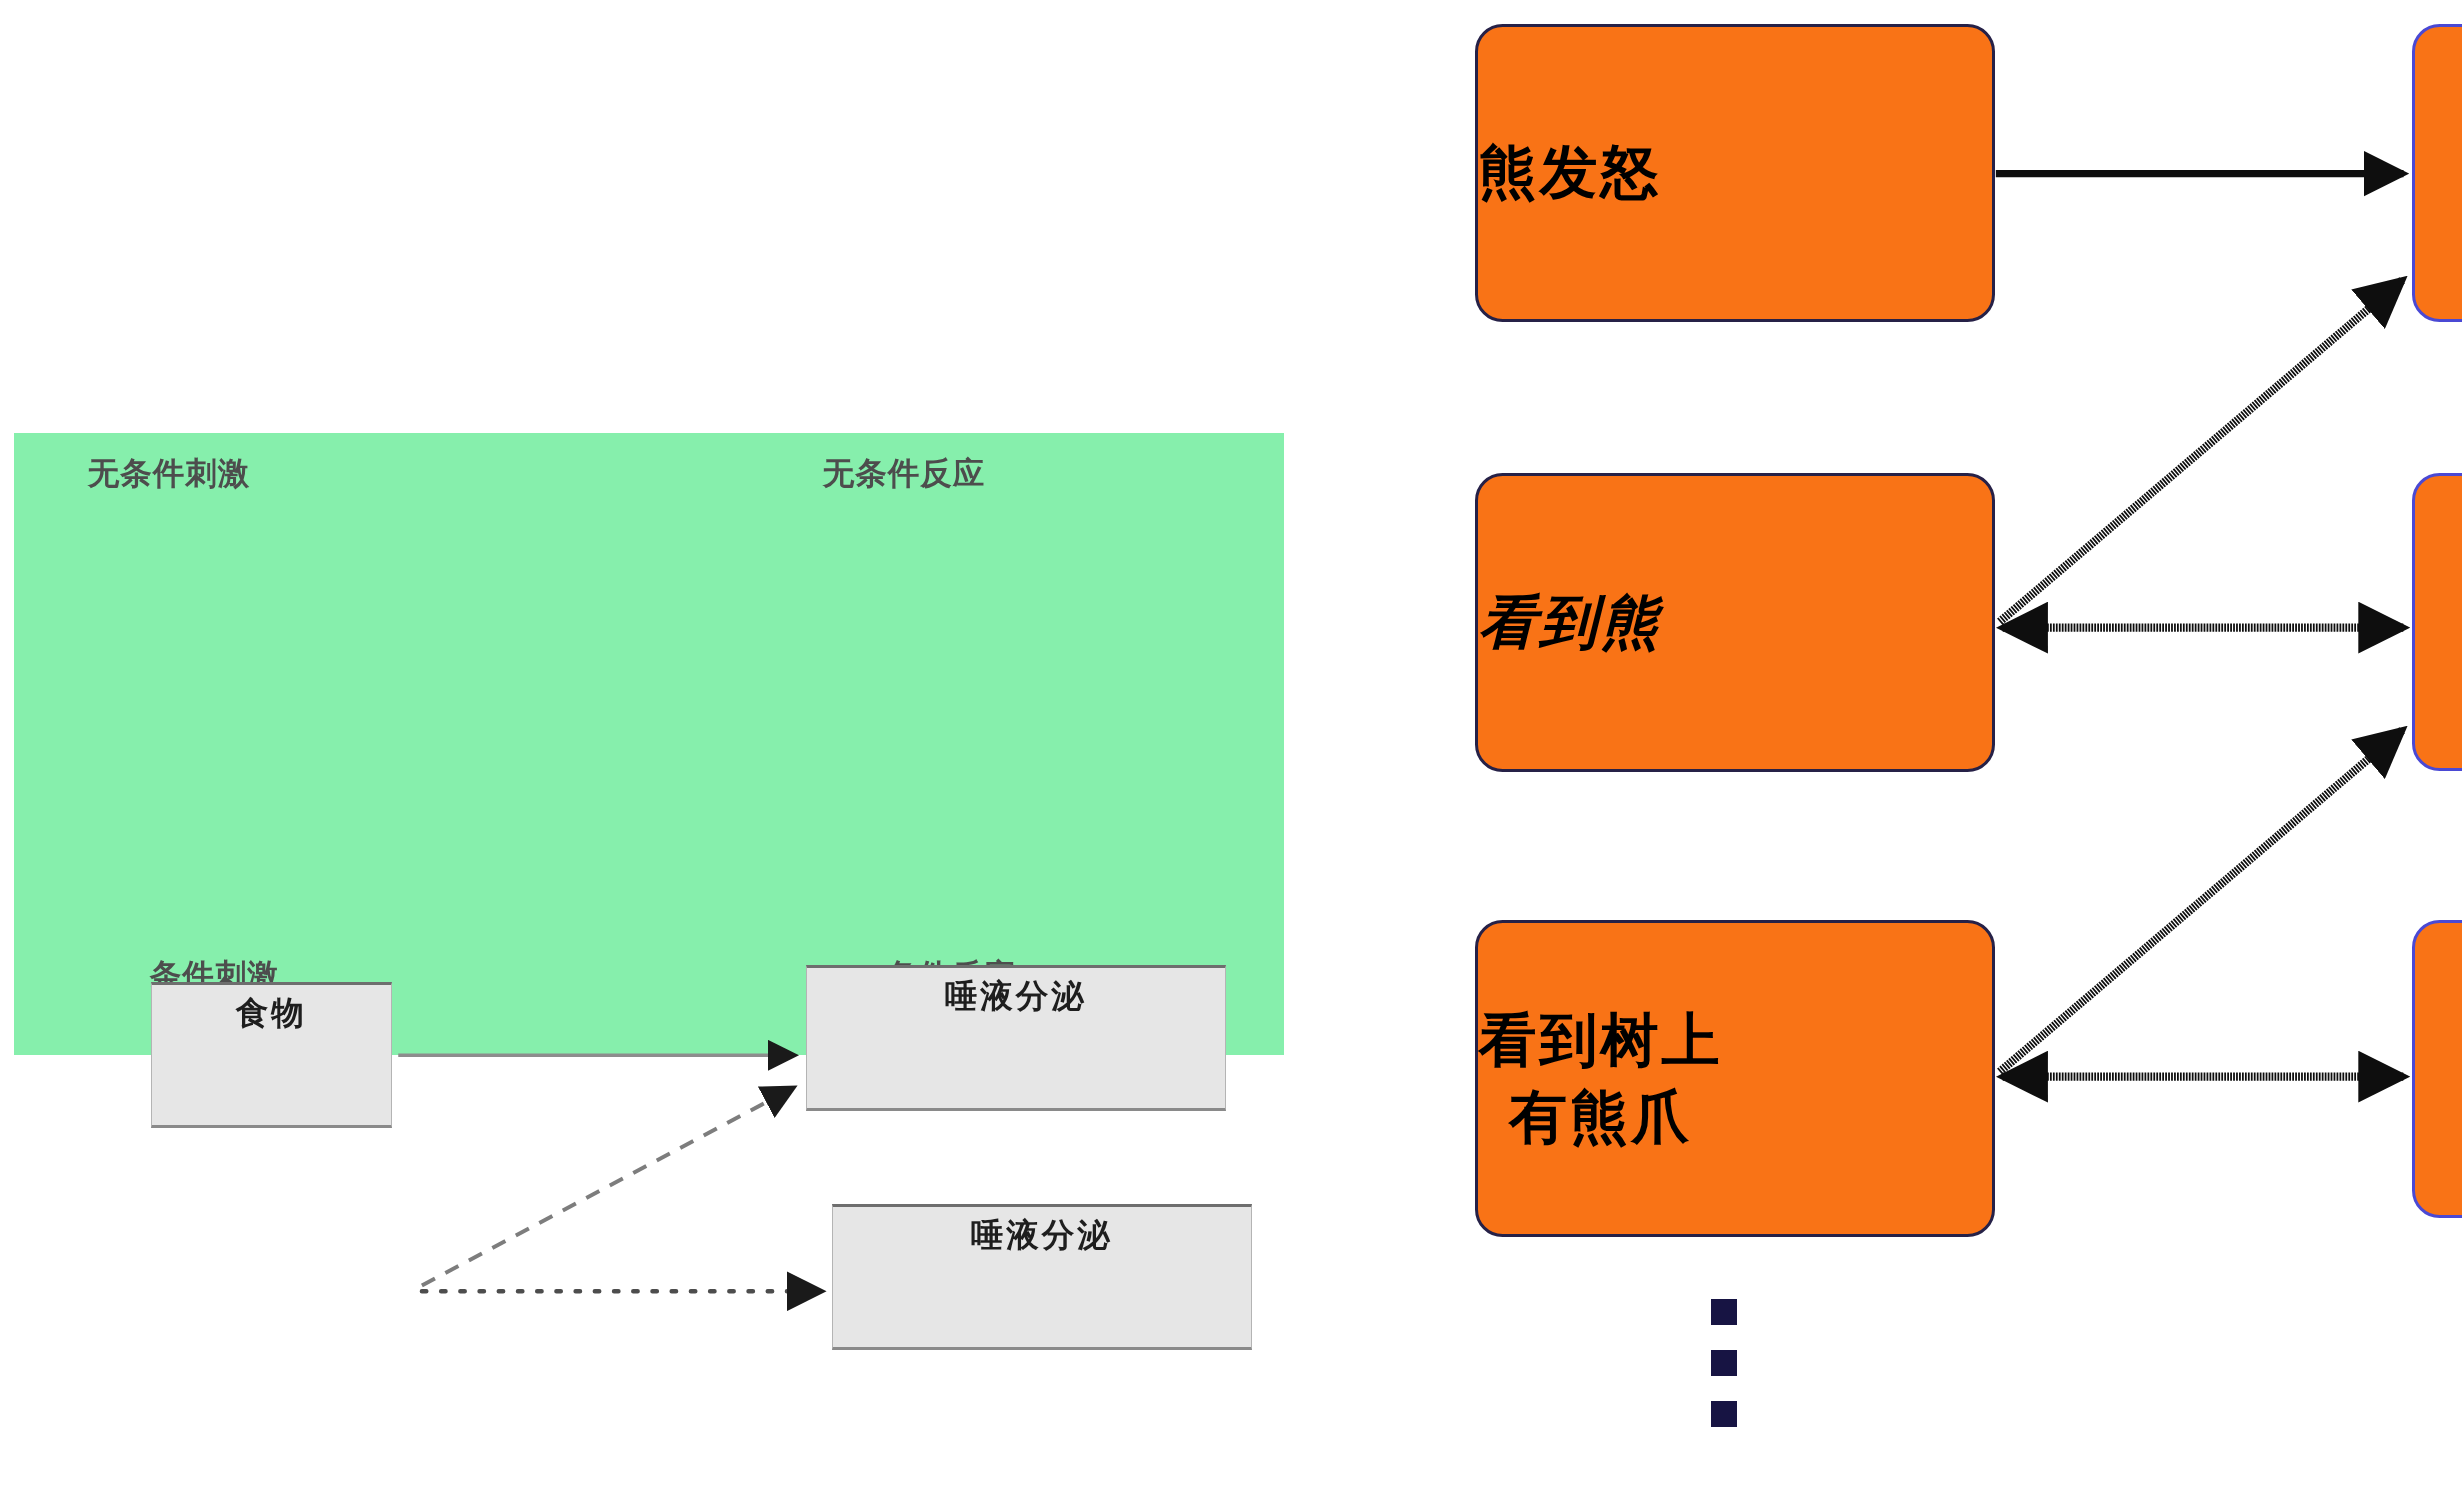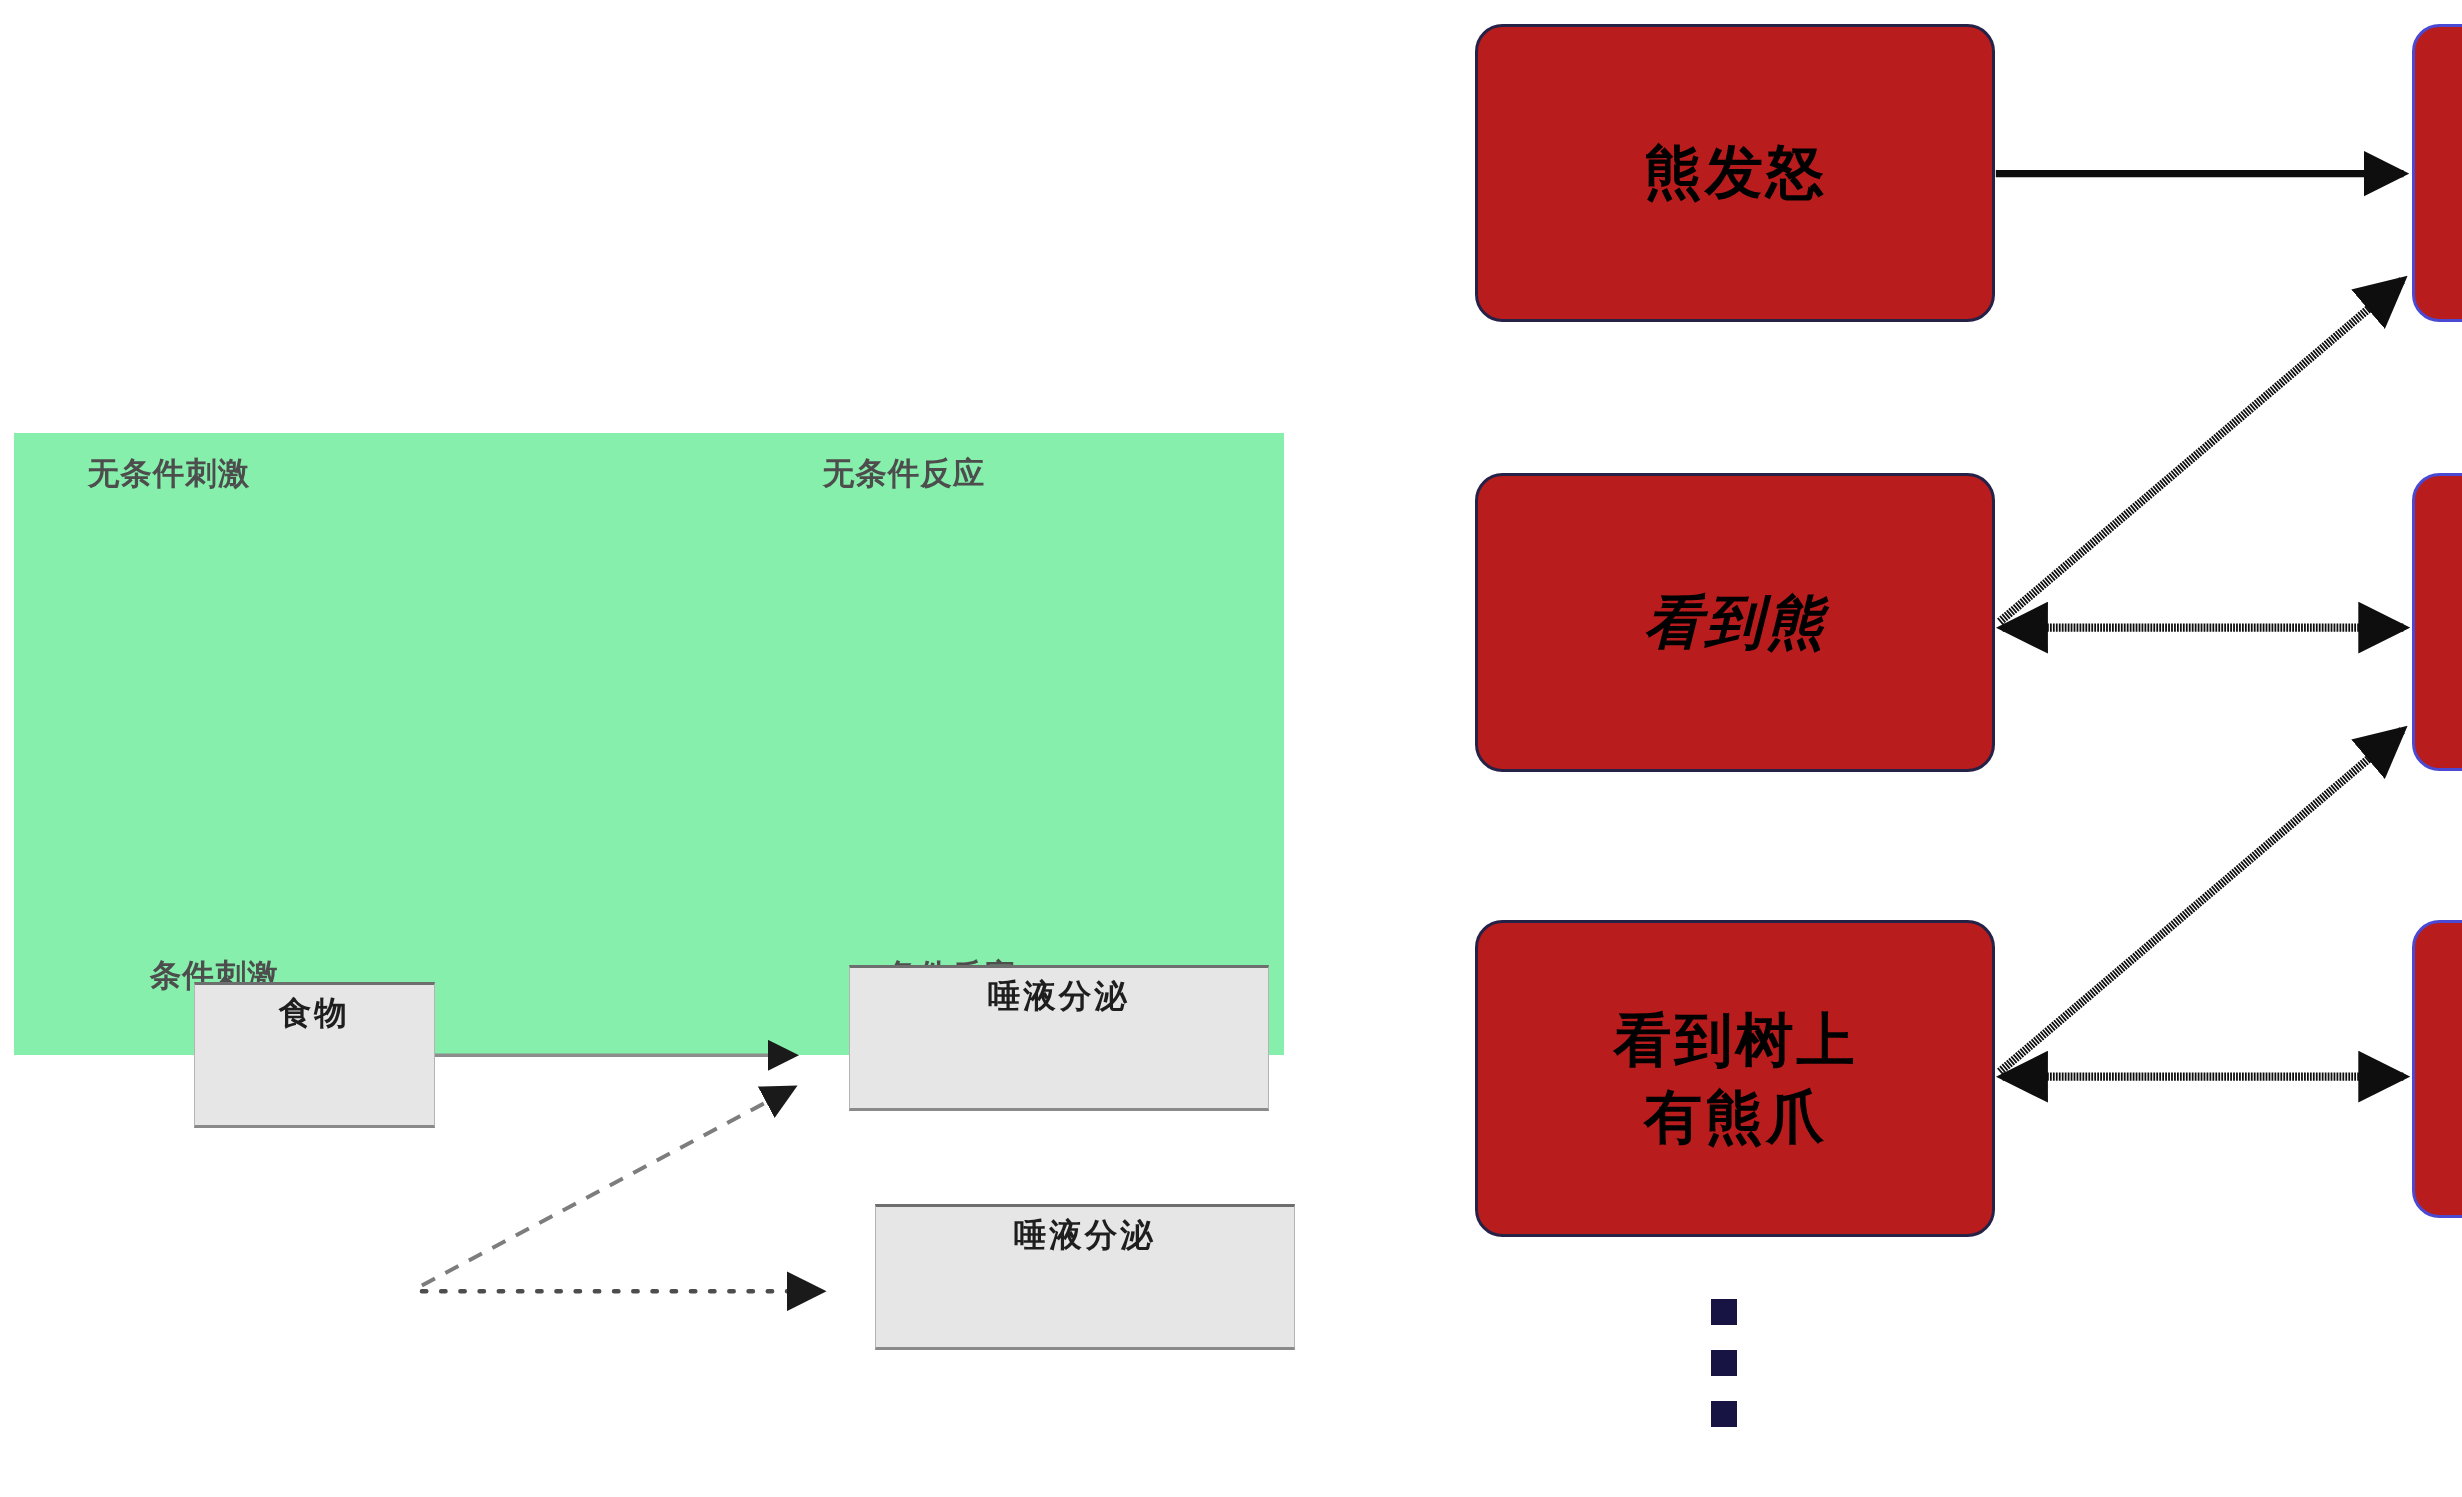--- a/index.html
+++ b/index.html
@@ -23,36 +23,36 @@
   #pv-label-cr{left:872px;top:522px;}
 
   .pv-box{
     position:absolute;background:#e6e6e6;
     border:1.5px solid #b4b4b4;
     border-top:3.4px solid #6e6e6e;
     border-bottom:3.4px solid #8a8a8a;
     box-sizing:border-box;
     color:#1e1e1e;font-size:32.5px;font-weight:700;letter-spacing:3px;
     display:flex;align-items:flex-start;justify-content:center;
-    padding-top:6.9px;white-space:nowrap;margin-left:43px;
+    padding-top:6.9px;white-space:nowrap;
   }
   #pv-box-food{   left:137px;  top:549px; width:241px; height:146px;}
   #pv-box-bell{   left:158px;  top:793px; width:241px; height:146px;}
   #pv-box-saliva1{left:792px; top:532px; width:420px; height:146px;}
   #pv-box-saliva2{left:818px; top:771px; width:420px; height:146px;}
 
   #pavlov-svg{position:absolute;left:0;top:0;width:1270px;height:622px;overflow:visible;}
 
   
   #rl-panel{position:absolute;left:1468px;top:0px;width:1838px;height:1498px;}
 
   .rl-box{
-    position:absolute;background:#b91c1c;box-sizing:border-box;
+    position:absolute;background:#f97316;box-sizing:border-box;
     border-radius:27.6px;
-    display:flex;align-items:center;justify-content:center;
+    display:flex;align-items:center;
     text-align:center;line-height:1.18;
   }
   .rl-box.dark{border:3.4px solid #262147;}
   .rl-box.blue{border:3.4px solid #4a49d4;}
 
   .rl-cn{color:#000;font-size:58px;font-weight:700;letter-spacing:3px;}
 
   #rl-box-bear-angry{left:7.4px;  top:23.6px;   width:520px;height:298px;}
   #rl-box-see-bear{  left:7.4px;  top:473px;  width:520px;height:299px;font-style:italic;}
   #rl-box-claw{      left:7.4px;  top:920px; width:520px;height:317px;}

